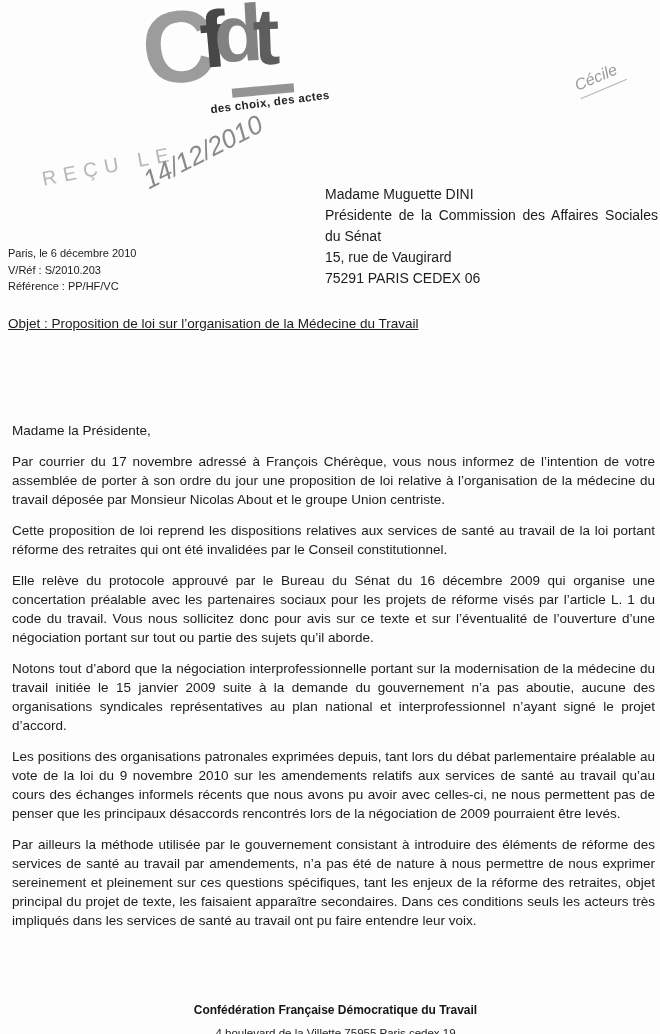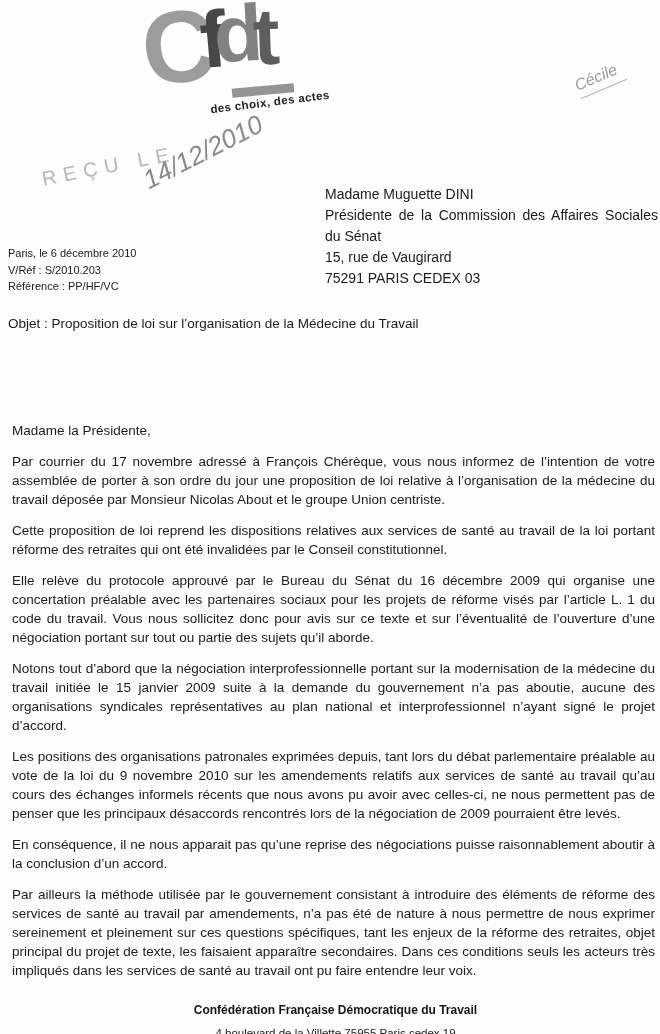--- a/index.html
+++ b/index.html
@@ -28,21 +28,21 @@
                  border-bottom:1.5px solid #b4b4b4; padding:0 6px 4px 0; }
   .stamp { position:absolute; left:40px; top:168px; font-size:20px; letter-spacing:7px;
            color:#b7b7b7; transform:rotate(-11deg); transform-origin:left top; white-space:nowrap; }
   .stamp-date { position:absolute; left:138px; top:168px; font-size:26px; font-style:italic;
                 color:#8a8a8a; transform:rotate(-27deg); transform-origin:left top; white-space:nowrap; }
 
   
   .recipient { position:absolute; left:325px; top:152px; width:333px;
                font-size:14px; line-height:21px; text-align:justify;margin-top:32px; }
   .meta { position:absolute; left:8px; top:245px; font-size:11px; line-height:16.5px; }
-  .subject { position:absolute; left:8px; top:316px; font-size:13.5px; }
+  .subject { position:absolute; left:8px; top:316px; font-size:13.5px;text-decoration:underline; }
 
   .body { position:absolute; left:12px; top:377px; width:643px;
           font-size:13.5px; line-height:19px; text-align:justify;margin-top:44px; }
   .body p { margin:0 0 12px 0; }
 
   .footer { position:absolute; left:0; right:0; top:1003px; text-align:center;padding-left:11px; }
   .footer-org { font-size:12px; font-weight:bold; color:#161616; }
   .footer-addr { font-size:11.5px; margin-top:10px; color:#222; }
 </style>
 </head>
@@ -63,39 +63,38 @@
 
   <div class="note-cecile">Cécile</div>
 
   <div class="stamp">REÇU LE</div>
   <div class="stamp-date">14/12/2010</div>
 
   <div class="recipient">
     <div>Madame Muguette DINI</div>
     <div>Présidente de la Commission des Affaires Sociales du Sénat</div>
     <div>15, rue de Vaugirard</div>
-    <div>75291 PARIS CEDEX 03</div>
+    <div>75291 PARIS CEDEX 06</div>
   </div>
 
   <div class="meta">
     <div>Paris, le 6 décembre 2010</div>
     <div>V/Réf : S/2010.203</div>
     <div>Référence : PP/HF/VC</div>
   </div>
 
   <div class="subject">Objet : Proposition de loi sur l’organisation de la Médecine du Travail</div>
 
   <div class="body">
     <p>Madame la Présidente,</p>
     <p>Par courrier du 17 novembre adressé à François Chérèque, vous nous informez de l’intention de votre assemblée de porter à son ordre du jour une proposition de loi relative à l’organisation de la médecine du travail déposée par Monsieur Nicolas About et le groupe Union centriste.</p>
     <p>Cette proposition de loi reprend les dispositions relatives aux services de santé au travail de la loi portant réforme des retraites qui ont été invalidées par le Conseil constitutionnel.</p>
     <p>Elle relève du protocole approuvé par le Bureau du Sénat du 16 décembre 2009 qui organise une concertation préalable avec les partenaires sociaux pour les projets de réforme visés par l’article L. 1 du code du travail. Vous nous sollicitez donc pour avis sur ce texte et sur l’éventualité de l’ouverture d’une négociation portant sur tout ou partie des sujets qu’il aborde.</p>
     <p>Notons tout d’abord que la négociation interprofessionnelle portant sur la modernisation de la médecine du travail initiée le 15 janvier 2009 suite à la demande du gouvernement n’a pas aboutie, aucune des organisations syndicales représentatives au plan national et interprofessionnel n’ayant signé le projet d’accord.</p>
     <p>Les positions des organisations patronales exprimées depuis, tant lors du débat parlementaire préalable au vote de la loi du 9 novembre 2010 sur les amendements relatifs aux services de santé au travail qu’au cours des échanges informels récents que nous avons pu avoir avec celles-ci, ne nous permettent pas de penser que les principaux désaccords rencontrés lors de la négociation de 2009 pourraient être levés.</p>
-    <p>En conséquence, il ne nous apparait pas qu’une reprise des négociations puisse raisonnablement aboutir à la conclusion d’un accord.</p>
     <p>Par ailleurs la méthode utilisée par le gouvernement consistant à introduire des éléments de réforme des services de santé au travail par amendements, n’a pas été de nature à nous permettre de nous exprimer sereinement et pleinement sur ces questions spécifiques, tant les enjeux de la réforme des retraites, objet principal du projet de texte, les faisaient apparaître secondaires. Dans ces conditions seuls les acteurs très impliqués dans les services de santé au travail ont pu faire entendre leur voix.</p>
   </div>
 
   <div class="footer">
     <div class="footer-org">Confédération Française Démocratique du Travail</div>
     <div class="footer-addr">4 boulevard de la Villette 75955 Paris cedex 19</div>
   </div>
 
 </div>
 

